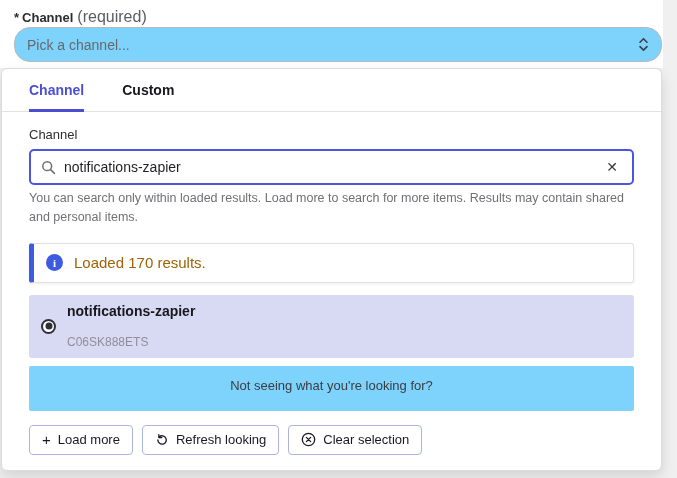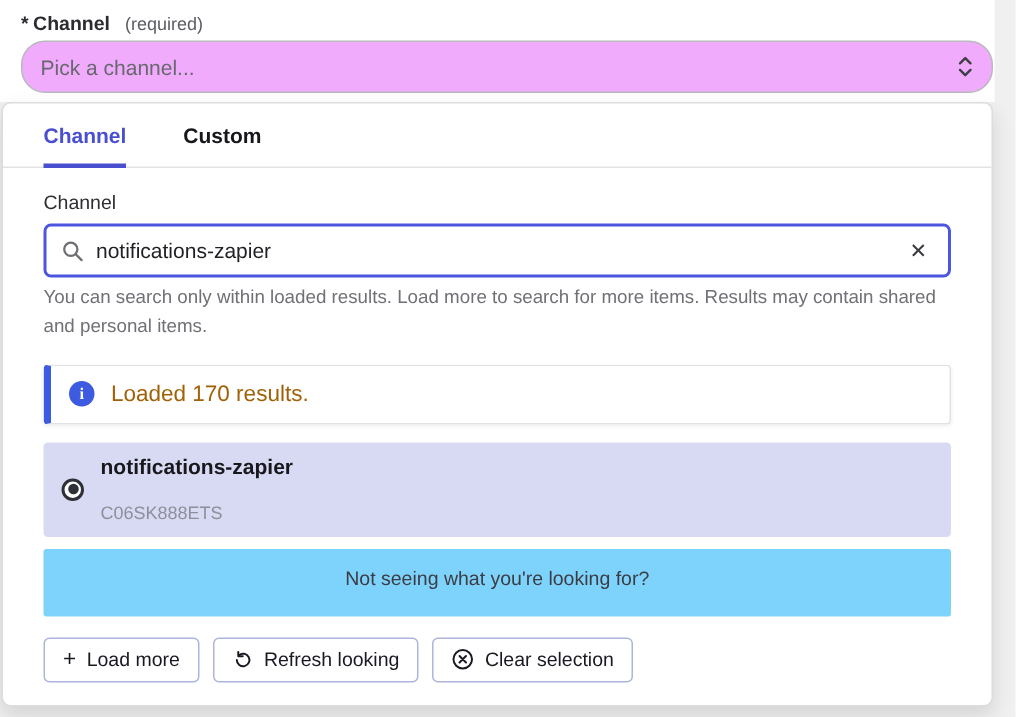--- a/index.html
+++ b/index.html
@@ -15,28 +15,28 @@
     font-family:"Liberation Sans", sans-serif;
     background:#f0f0f1;
     position:relative;
     overflow:hidden;
     color:#1f1f24;
   }
   .top-form{
     position:absolute;left:0;top:0;width:663px;height:68px;background:#fff;
   }
   .field-label-row{
-    position:absolute;left:14px;top:8px;font-size:13px;display:flex;align-items:baseline;gap:10px;
+    position:absolute;left:14px;top:8px;font-size:13px;display:flex;align-items:baseline;gap:4px;
   }
   .field-label-row .lbl{font-weight:bold;color:#2b2b30;}
   .field-label-row .star{font-weight:bold;color:#2b2b30;margin-right:3px;}
-  .field-label-row .req{font-size:12px;color:#5c5c62;}
+  .field-label-row .req{font-size:16px;color:#5c5c62;}
   .select-box{
     position:absolute;left:14px;top:27px;width:648px;height:35px;
-    background:#f0abfc;border:1px solid #b9b9bd;border-radius:16px;
+    background:#7dd3fc;border:1px solid #b9b9bd;border-radius:16px;
     display:flex;align-items:center;justify-content:space-between;
     padding:0 12px;cursor:pointer;
   }
   .select-box .ph{font-size:14px;color:#68686e;}
   .select-box svg{color:#3f3f46;}
 
   .panel{
     position:absolute;left:1px;top:68px;width:661px;
     background:#fff;border:1px solid #dcdcdf;border-radius:6px;
     box-shadow:0 6px 14px rgba(0,0,0,.12);

